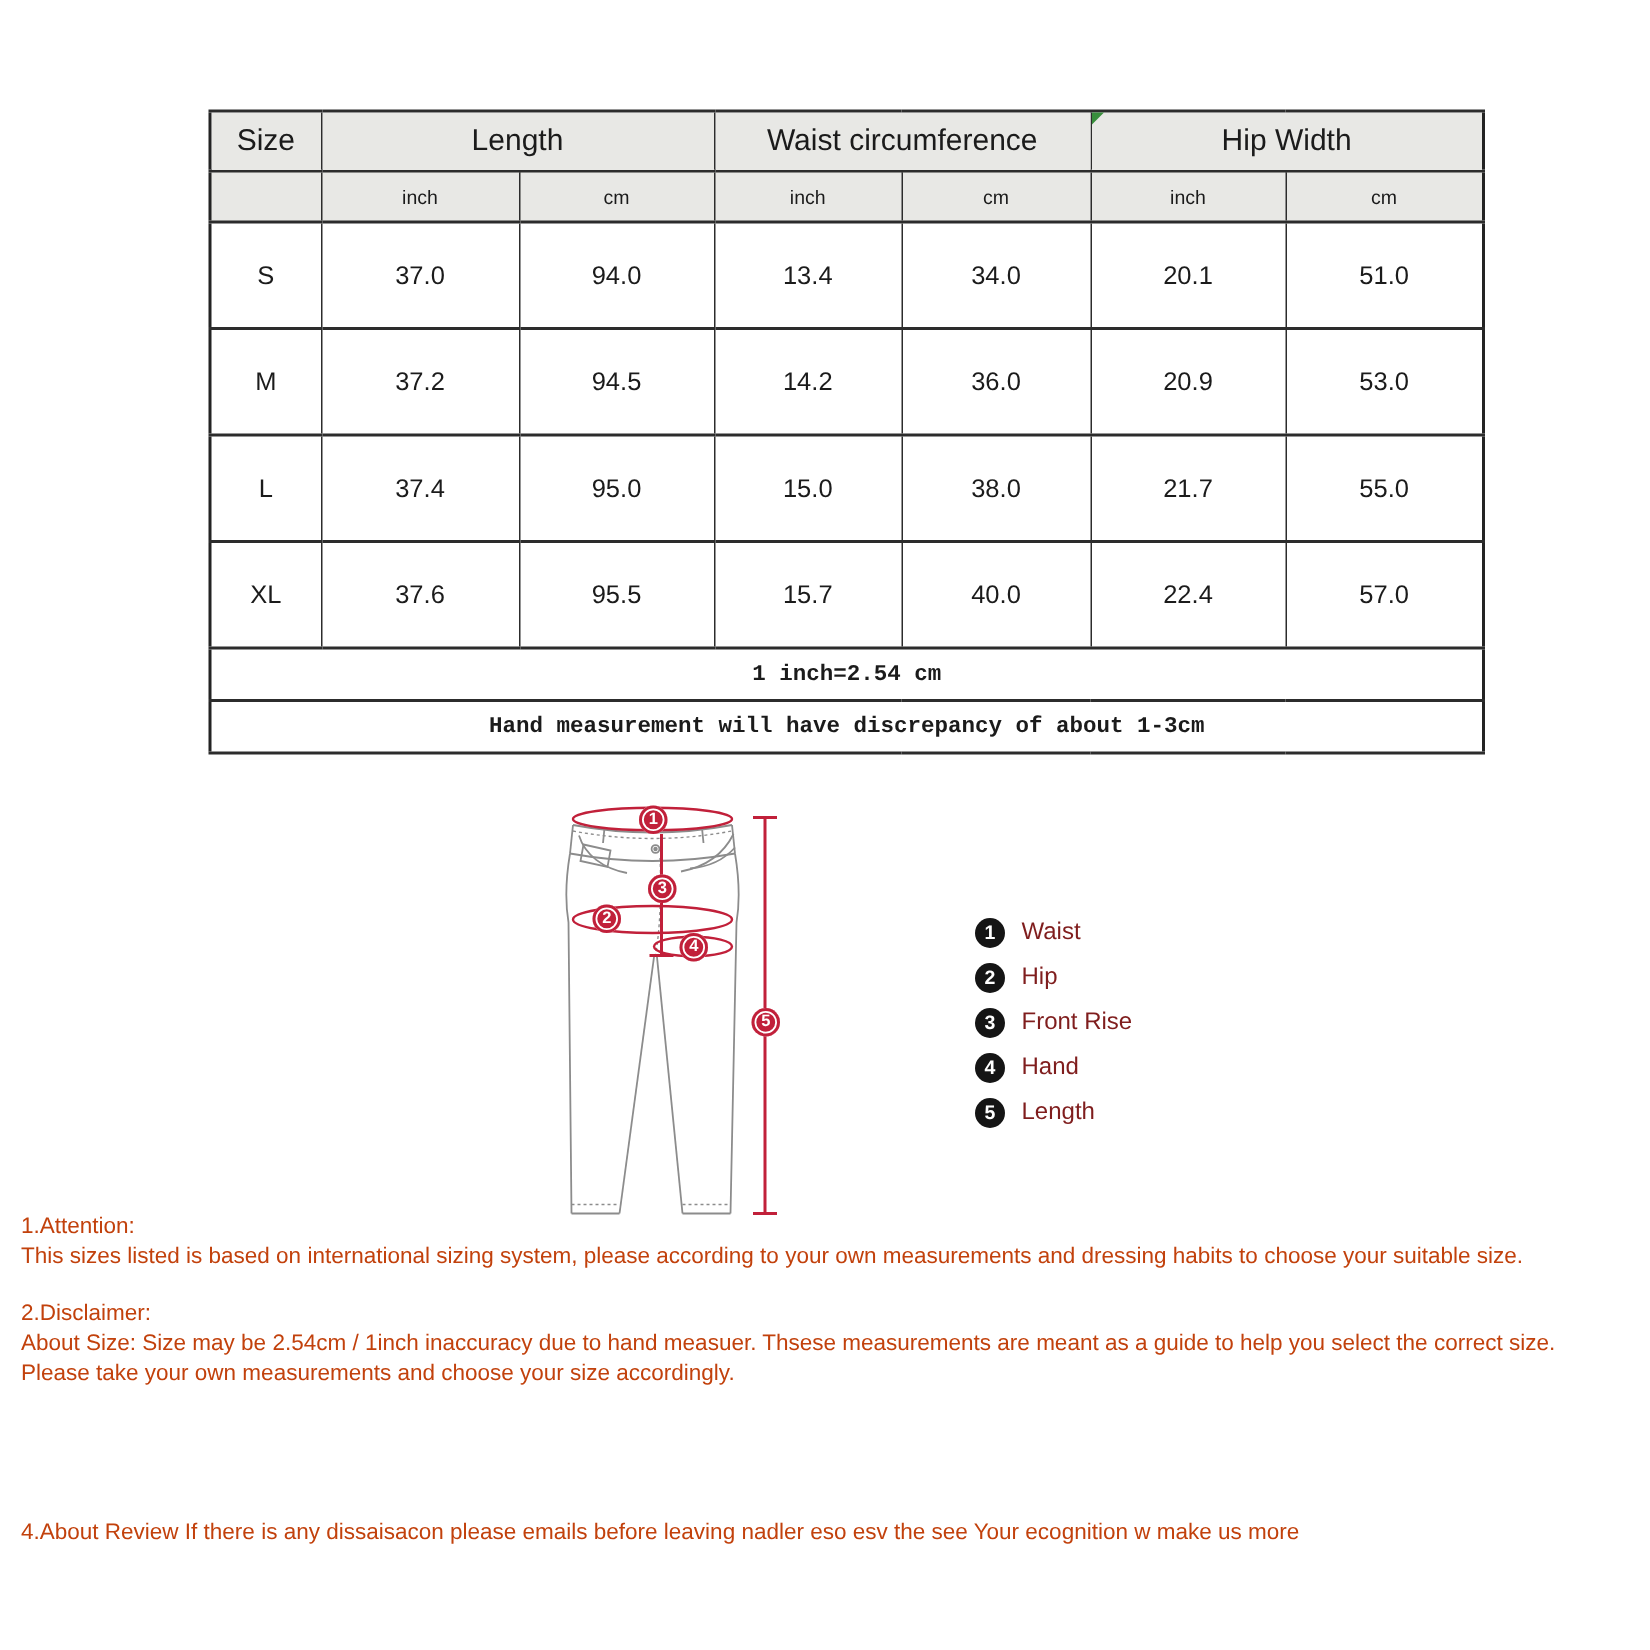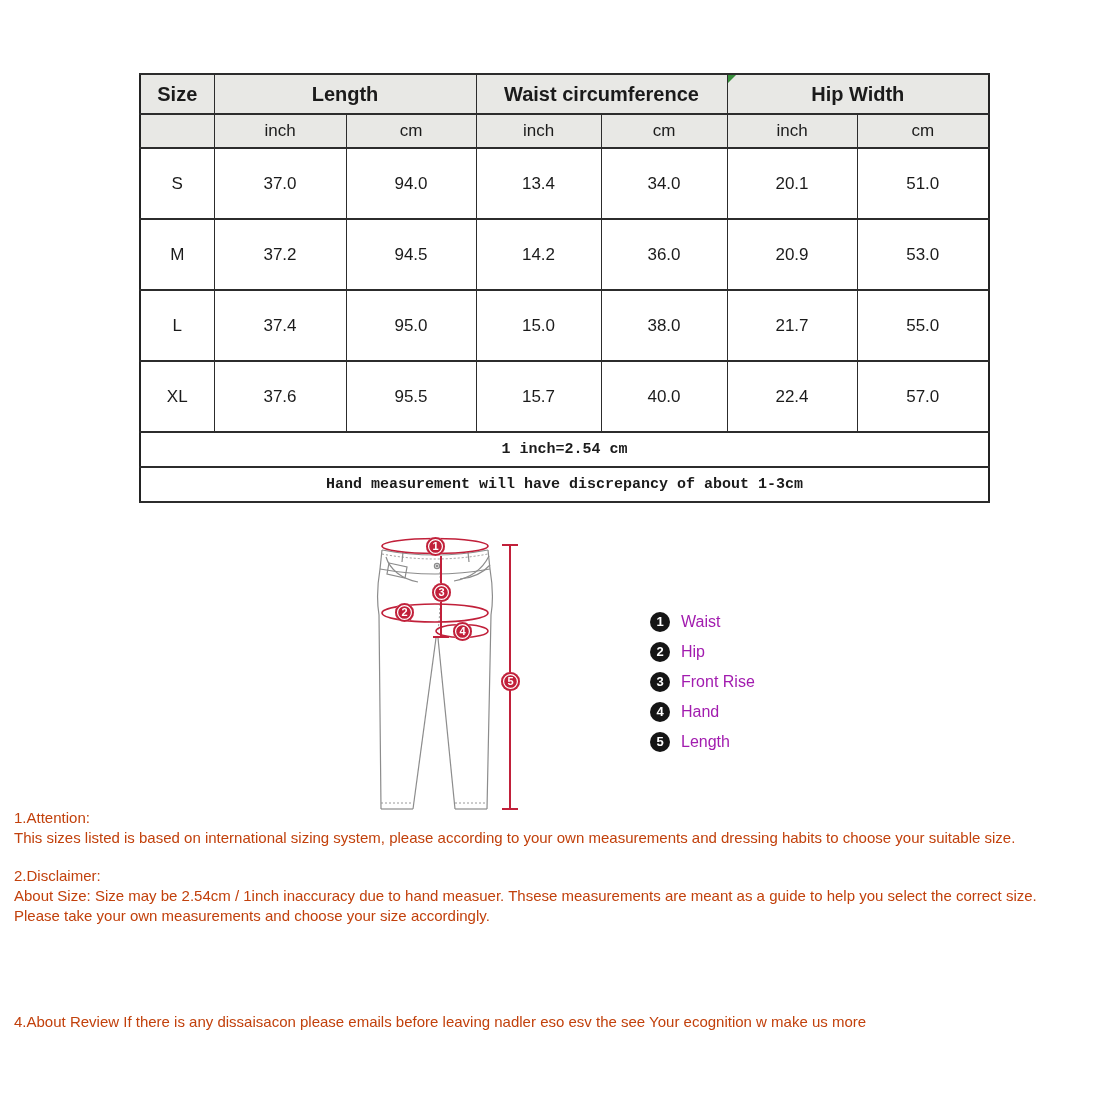--- a/index.html
+++ b/index.html
@@ -13,22 +13,22 @@
     position:absolute; left:139px; top:73px;
     border-collapse:collapse; table-layout:fixed;
   }
   .size-table th, .size-table td {
     border:1px solid #2c2c2c;
     border-top-width:2px; border-bottom-width:2px;
     text-align:center; vertical-align:middle; padding:0;
   }
   .size-table { border:2px solid #232323; }
   .hdr { background:#e8e8e5; }
-  .h-group { font-size:20px; font-weight:bold; height:38px; position:relative; }
-  .h-unit  { font-size:17px; font-weight:normal; height:32px; }
+  .h-group { font-size:20px; font-weight:normal; height:38px; position:relative; }
+  .h-unit  { font-size:13px; font-weight:normal; height:32px; }
   .c-size  { font-size:18px; font-weight:normal; }
   .c-val   { font-size:17px; height:69px; }
   .foot td {
     font-family:"Liberation Mono", monospace; font-weight:bold;
     font-size:15px; height:33px;border-radius:14px;
   }
   .corner-tri {
     position:absolute; left:0; top:0; width:0; height:0;
     border-top:8px solid #388e3c; border-right:8px solid transparent;
   }
@@ -41,21 +41,21 @@
     box-shadow: inset 0 0 0 2px #c1203a, inset 0 0 0 3.2px #ffffff;
     color:#fff; font-size:11px; font-weight:bold; line-height:19px; text-align:center;
   }
   .legend { position:absolute; left:650px; top:607px; }
   .legend-item { display:flex; align-items:center; height:30px; }
   .legend-num {
     width:20px; height:20px; border-radius:50%; background:#151515;
     color:#fff; font-size:13px; font-weight:bold; line-height:20px; text-align:center;
     flex:0 0 20px;
   }
-  .legend-label { margin-left:11px; font-size:16px; color:#a21caf; }
+  .legend-label { margin-left:11px; font-size:16px; color:#7f1d1d; }
 
   
   .note { position:absolute; left:14px; width:1080px; font-size:15px; line-height:20px; color:#c2410c; }
   .note div { white-space:nowrap; }
   .n1 { top:808px; } .n2 { top:866px; } .n3 { top:940px; } .n4 { top:1012px; }
 </style>
 </head>
 <body>
 
 <div class="canvas">

